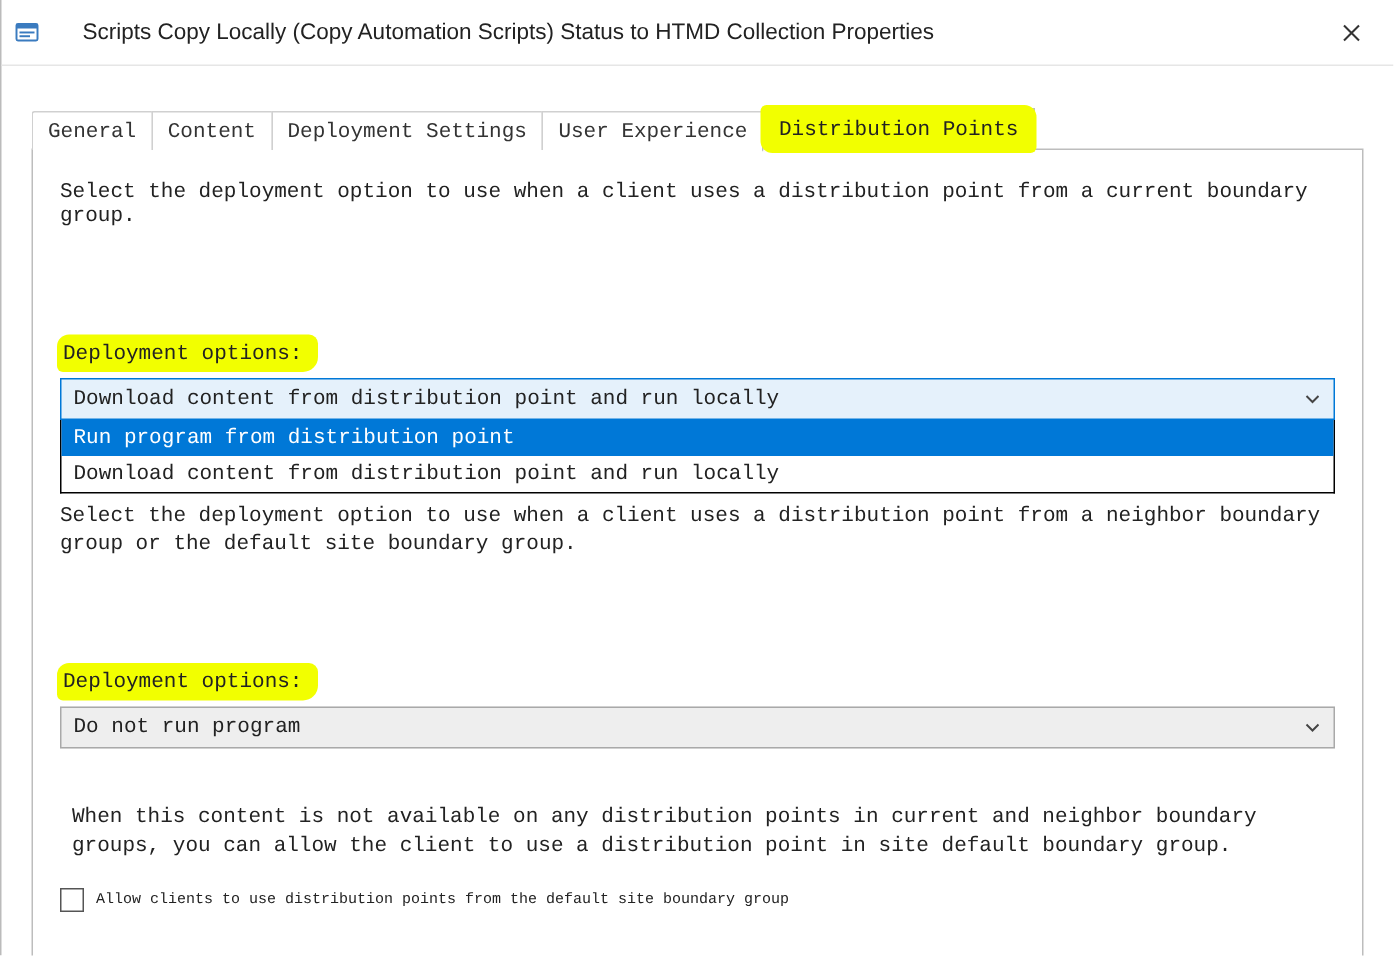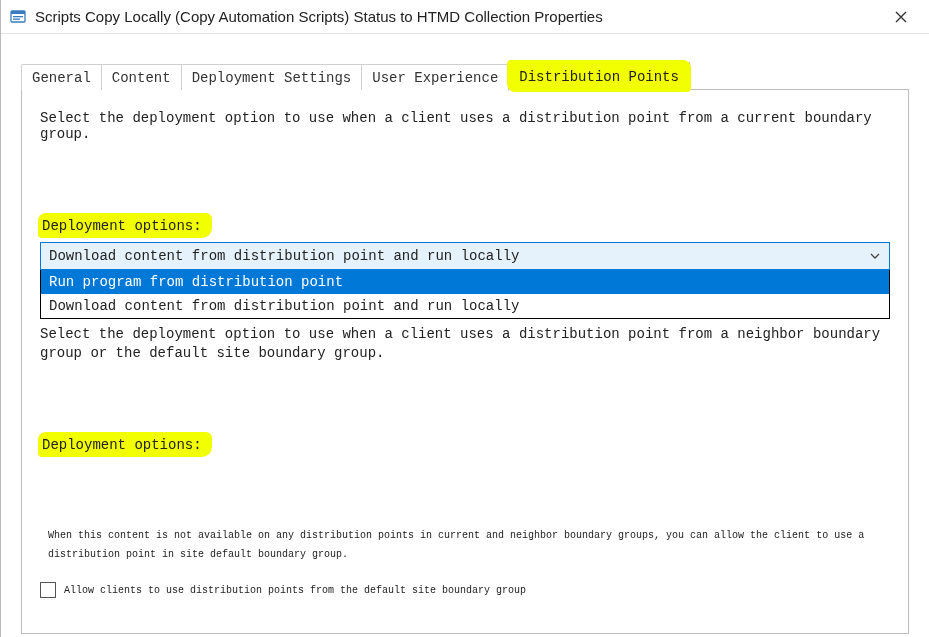--- a/index.html
+++ b/index.html
@@ -16,23 +16,24 @@
   .window {
     width: 929px;
     height: 637px;
     border-left: 1px solid #bbb;
     background: #fff;
     position: relative;
   }
   .titlebar {
     display: flex;
     align-items: center;
-    height: 34px;
+    height: 44px;
     padding: 0 8px;
     border-bottom: 1px solid #e6e6e6;
+    gap: 20px;
   }
   .titlebar .icon {
     width: 18px; height: 18px; margin-right: 8px;
     display: flex; align-items: center; justify-content: center;
   }
   .titlebar .title {
     font-size: 15px;
     flex: 1;
     white-space: nowrap; overflow: hidden; text-overflow: ellipsis;
   }
@@ -157,21 +158,21 @@
     font-size: 14px;
     line-height: 19px;
   }
   .combobox.gray {
     border: 1px solid #a9a9a9;
     background: #eee;
   }
   .lowtext {
     position: absolute;
     left: 26px; right: 22px; top: 436px;
-    font-size: 10px;
+    font-size: 14px;
     line-height: 19px;
   }
   .checkbox-row {
     position: absolute;
     left: 18px; right: 22px; top: 492px;
     display: flex;
     align-items: center;
     gap: 8px;
     font-size: 10px;
   }
@@ -246,20 +247,28 @@
         <div class="dropdown-item">Download content from distribution point and run locally</div>
       </div>
 
       <div class="desc2">Select the deployment option to use when a client uses a distribution point from a neighbor boundary group or the default site boundary group.</div>
 
       <div class="label-hl">
         <span class="hl-bg"></span>
         <span>Deployment options:</span>
       </div>
 
+      <div class="combobox gray">
+        <span>Do not run program</span>
+        <span class="chev">
+          <svg width="10" height="10" viewBox="0 0 10 10">
+              <path d="M1 3 L5 7 L9 3" fill="none" stroke="#444" stroke-width="1.3"></path>
+            </svg>
+        </span>
+      </div>
 
       <div class="lowtext">When this content is not available on any distribution points in current and neighbor boundary groups, you can allow the client to use a distribution point in site default boundary group.</div>
 
       <div class="checkbox-row">
         <div class="cb"></div>
         <span>Allow clients to use distribution points from the default site boundary group</span>
       </div>
 
     </div>
   </div>

